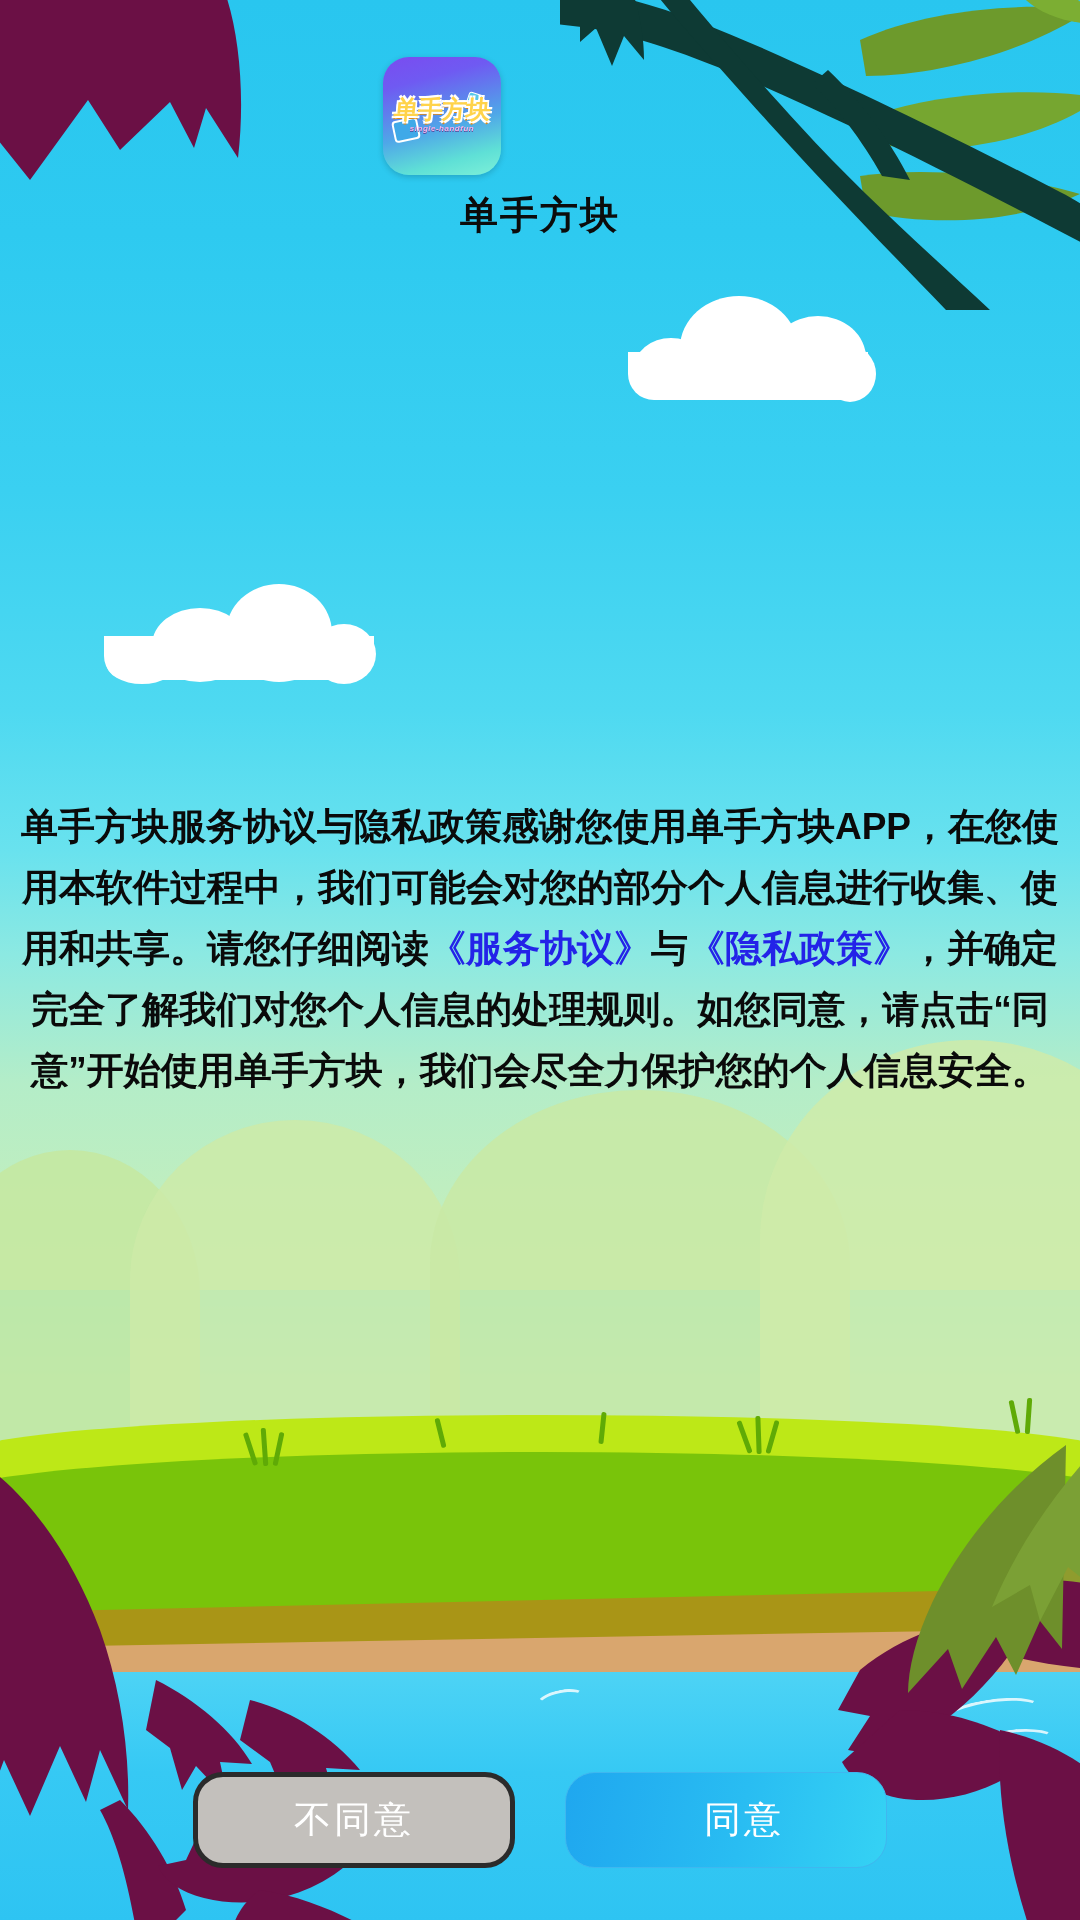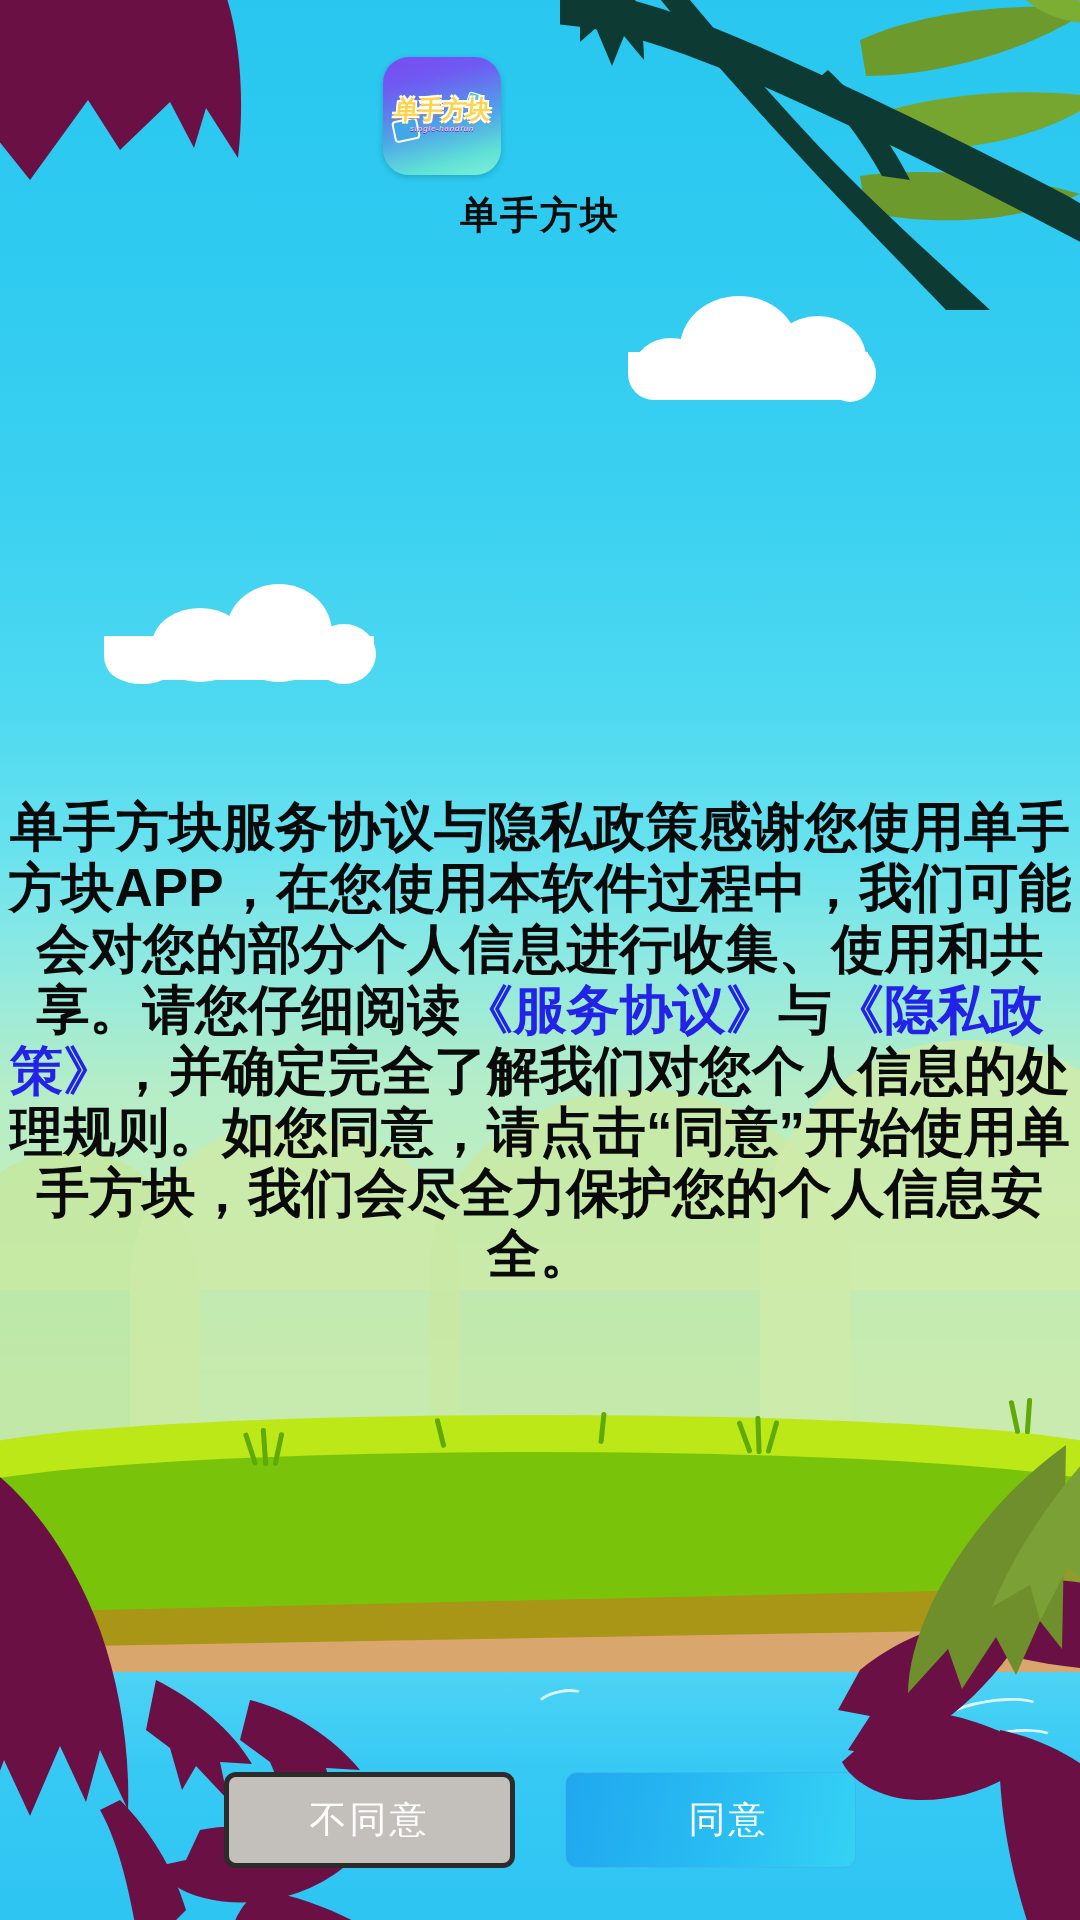--- a/index.html
+++ b/index.html
@@ -182,43 +182,43 @@
   }
 
   
   #policy {
     position: absolute;
     left: 0; top: 796px;
     width: 1080px;
     padding: 0 8px;
     box-sizing: border-box;
     text-align: center;
-    font-size: 53px;
+    font-size: 37px;
     font-weight: bold;
     line-height: 61px;
     color: #0a0a0a;
     letter-spacing: 0px;
   }
   #policy .link {
     color: #2323e8;
   }
 
   
   #btn-row {
     position: absolute;
     left: 0; top: 1772px;
     width: 1080px;
     display: flex;
     justify-content: center;
     gap: 50px;
   }
   .btn {
-    width: 291px;
+    width: 322px;
     height: 96px;
-    border-radius: 12px;
+    border-radius: 30px;
     display: flex;
     align-items: center;
     justify-content: center;
     font-size: 37px;
     color: #ffffff;
     letter-spacing: 3px;
     box-sizing: border-box;
     cursor: pointer;
     user-select: none;
   }

